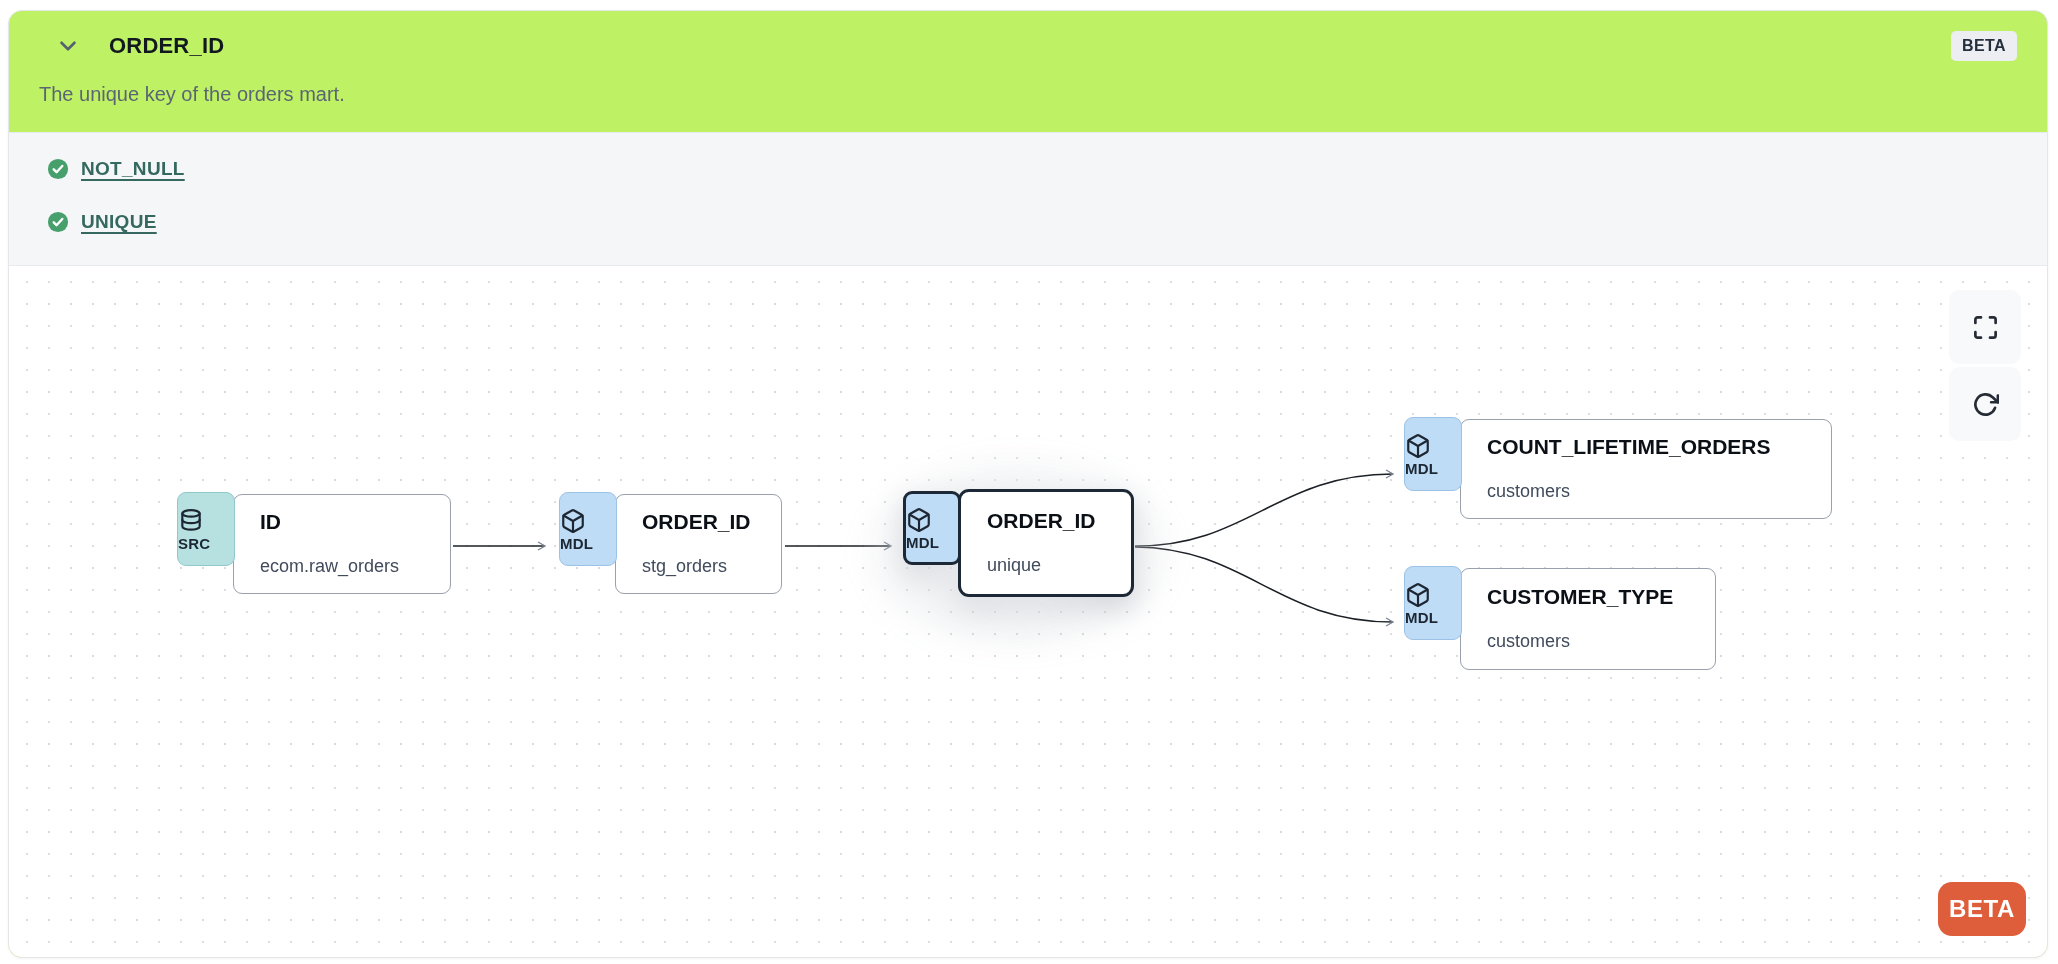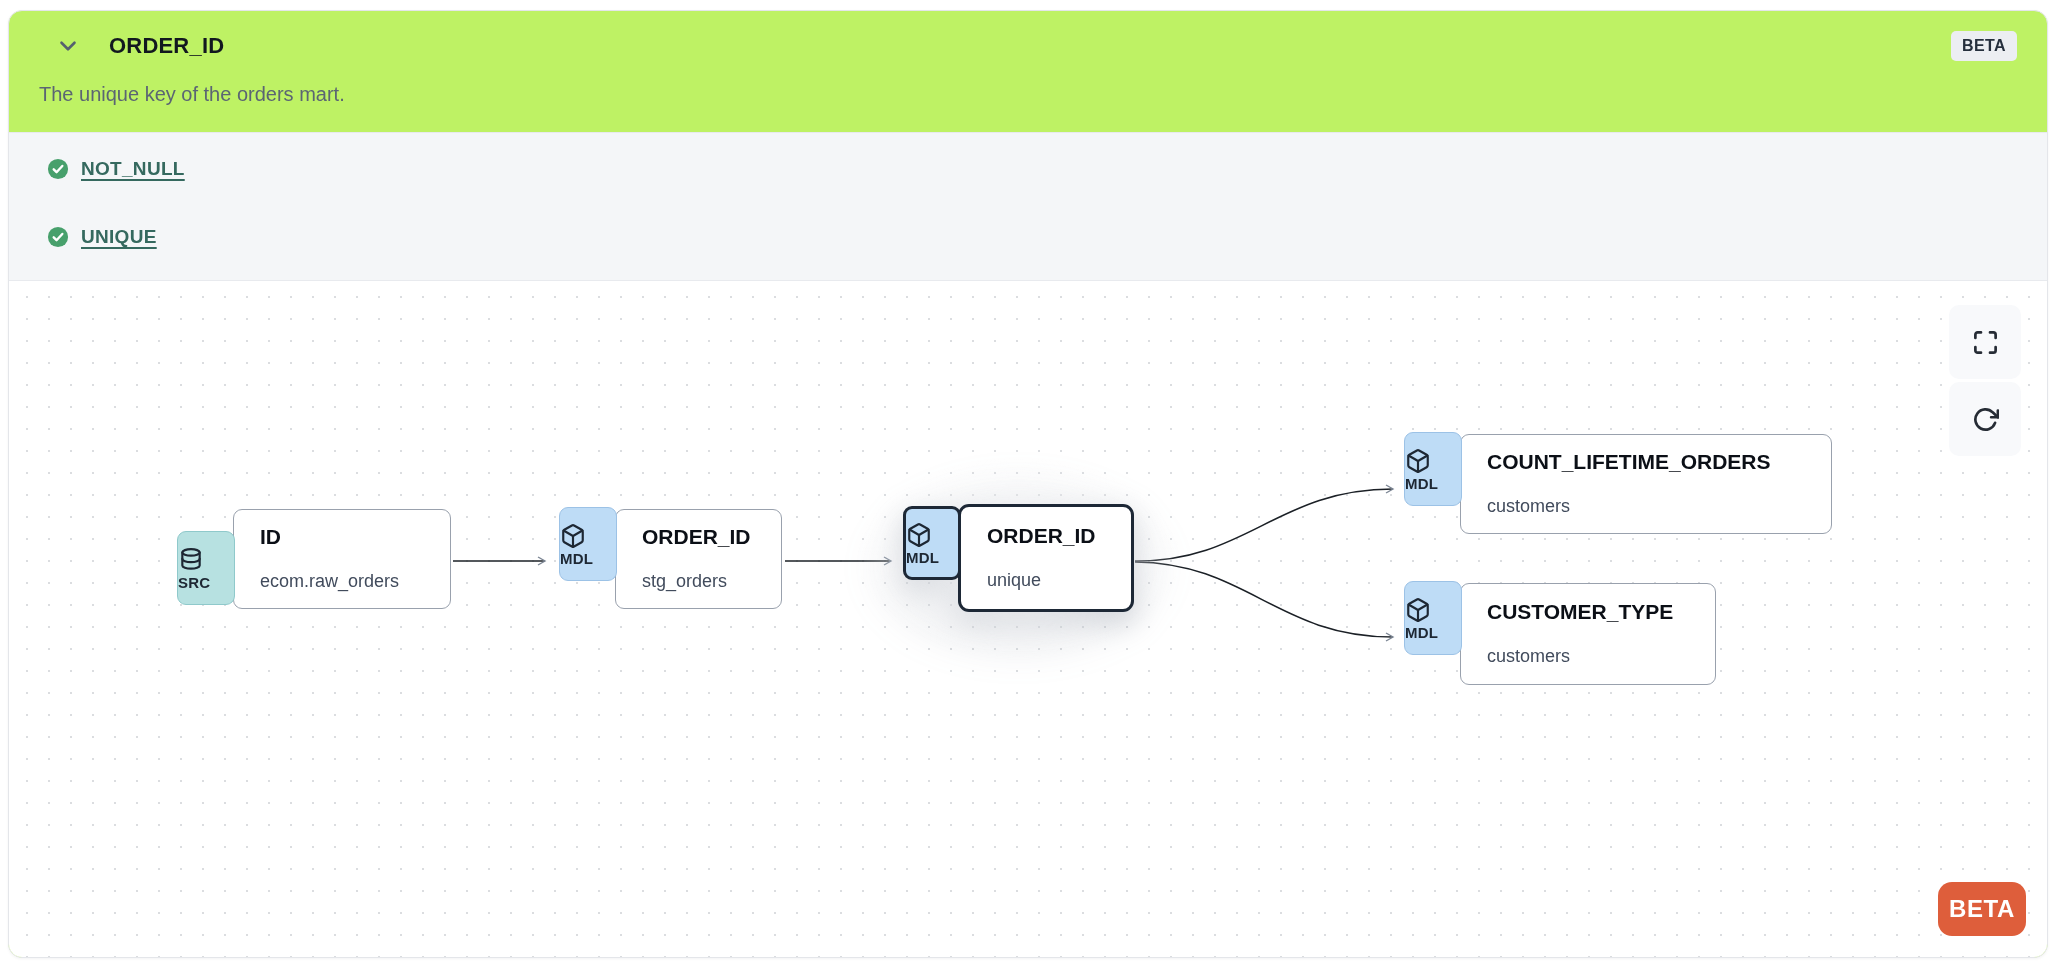--- a/index.html
+++ b/index.html
@@ -15,40 +15,40 @@
   .chev-btn{width:30px;height:30px;margin-left:14px;display:flex;align-items:center;justify-content:center;
             background:none;border:none;padding:0;cursor:pointer;color:#55616f;}
   .hdr-title{font-size:22px;font-weight:700;color:#12181f;margin:0 0 0 26px;letter-spacing:.2px;}
   .hdr-spacer{flex:1;}
   .type-badge{background:#eceef2;color:#252f3d;font-size:16px;font-weight:700;letter-spacing:.4px;
               padding:6px 11px;border-radius:5px;}
   .hdr-desc{margin:22px 0 0 0;font-size:20px;color:#5b6573;}
 
   
   .tests{margin-top:26px;background:#f4f6f8;border-top:1px solid #e8eaee;border-bottom:1px solid #e8eaee;
-         padding:25px 30px 32px 38px;display:flex;flex-direction:column;gap:46px;}
+         padding:25px 30px 32px 38px;display:flex;flex-direction:column;gap:31px;}
   .test-row{display:flex;align-items:center;gap:12px;}
   .check-ic{width:22px;height:22px;flex:none;display:block;}
   .test-link{color:#35695f;font-size:19px;font-weight:600;letter-spacing:.3px;text-decoration:underline;
              text-underline-offset:4px;text-decoration-thickness:1.5px;}
 
   
   .canvas{position:relative;flex:1;overflow:hidden;background:#fff;
           background-image:radial-gradient(#dbdde0 1.4px,transparent 1.5px);
           background-size:22px 22px;background-position:7px 5px;}
   .edges{position:absolute;left:0;top:0;z-index:1;}
   .edge{stroke:#1b2026;stroke-width:1.6;fill:none;}
 
   
   .node{position:absolute;display:flex;align-items:flex-start;z-index:2;cursor:pointer;}
   .nbadge{width:58px;height:74px;border-radius:9px;box-sizing:border-box;z-index:3;position:relative;
           display:flex;flex-direction:column;align-items:flex-start;justify-content:center;gap:2px;color:#1d2733;}
   .nbadge svg{width:26px;height:26px;display:block;}
   .nbadge .blab{font-size:15px;font-weight:700;letter-spacing:.2px;line-height:1;}
-  .badge-src{background:#b7e1e1;border:1px solid #8fc9cb;margin-top:24px;}
+  .badge-src{background:#b7e1e1;border:1px solid #8fc9cb;}
   .badge-mdl{background:#bedcf6;border:1px solid #9cc2e6;}
   .nbox{background:#fff;border:1px solid #99a1ad;border-radius:9px;box-sizing:border-box;margin-left:-2px;margin-top:2px;
         display:flex;flex-direction:column;justify-content:center;gap:23px;padding:10px 18px 12px 26px;position:relative;z-index:2;}
   .ntitle{font-size:21px;font-weight:700;color:#0b0f16;line-height:1.15;white-space:nowrap;}
   .nsub{font-size:18px;color:#414b5c;line-height:1.1;white-space:nowrap;}
 
   .n1{left:168px;top:226px;} .n1 .nbox{width:218px;height:100px;}
   .n2{left:550px;top:226px;} .n2 .nbox{width:167px;height:100px;}
   .n3{left:894px;top:223px;} .n3 .nbox{width:176px;height:108px;}
   .n4{left:1395px;top:151px;} .n4 .nbox{width:372px;height:100px;}

